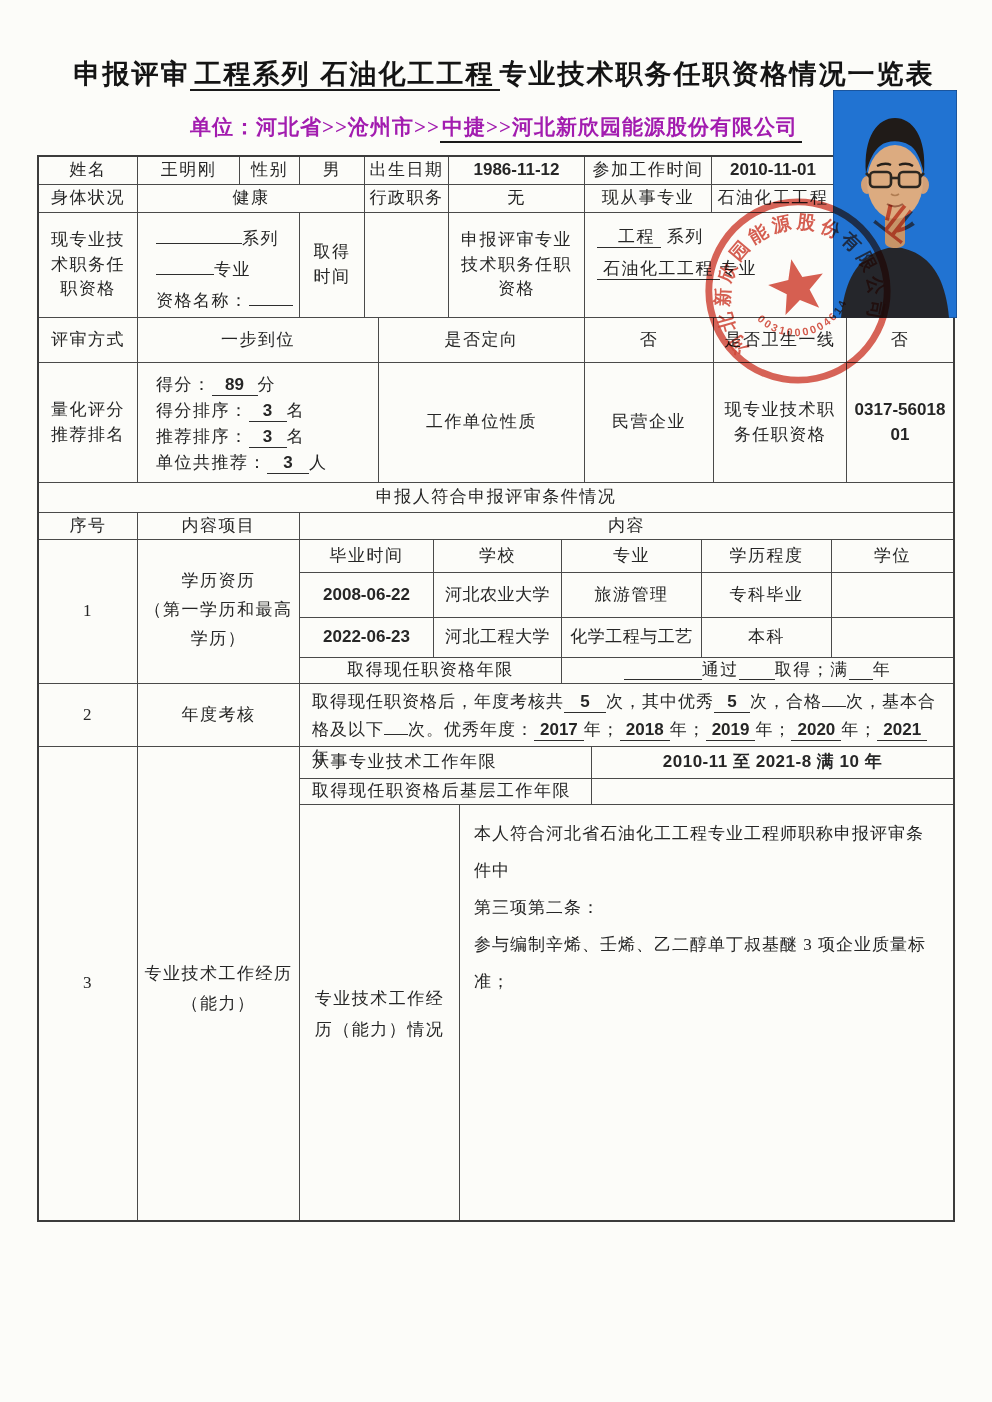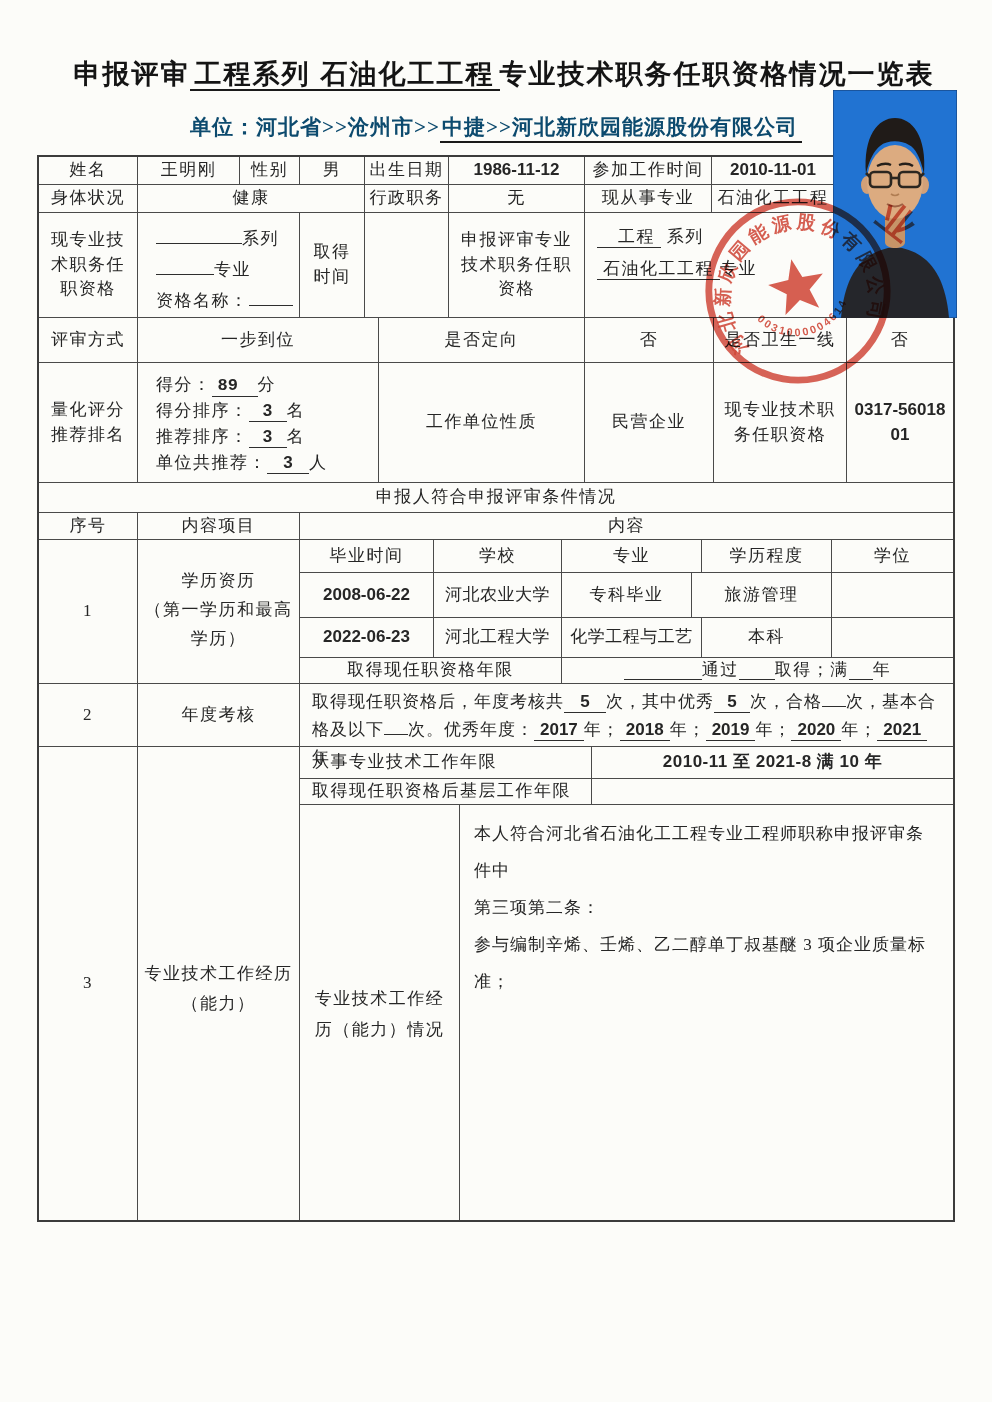--- a/index.html
+++ b/index.html
@@ -6,21 +6,21 @@
   body{background:#e8e8e8;}
   .sheet{
     position:relative;width:992px;height:1402px;background:#fcfcf9;
     font-family:"Liberation Serif","DejaVu Serif",serif;color:#262626;
     overflow:hidden;margin:0 auto;
   }
   .title{position:absolute;top:56px;left:8px;width:100%;text-align:center;
     font-size:27px;font-weight:700;letter-spacing:2px;color:#141414;}
   .tu{border-bottom:2.5px solid #1a1a1a;padding:0 5px;}
   .subtitle{position:absolute;top:113px;left:0;width:100%;text-align:center;
-    font-size:21px;font-weight:700;letter-spacing:1px;color:#0c4a6e;}
+    font-size:21px;font-weight:700;letter-spacing:1px;color:#a21caf;}
   .su{border-bottom:2px solid #1a1a1a;padding:0 4px 2px 2px;}
 
   .tbl{position:absolute;left:37px;top:155px;width:918px;height:1067px;
     border:2px solid #3c3c3c;box-sizing:border-box;font-size:17px;}
   .row{display:flex;border-bottom:1px solid #4a4a4a;box-sizing:border-box;}
   .row.nb{border-bottom:none;}
   .c{border-right:1px solid #4a4a4a;box-sizing:border-box;display:flex;
      align-items:center;justify-content:center;text-align:center;
      letter-spacing:1.5px;line-height:1.45;}
   .c.nr{border-right:none;}
@@ -101,21 +101,21 @@
       <div class="c" style="width:241px;">一步到位</div>
       <div class="c" style="width:206px;">是否定向</div>
       <div class="c" style="width:129px;">否</div>
       <div class="c" style="width:133px;">是否卫生一线</div>
       <div class="c nr fill">否</div>
     </div>
 
     <div class="row" style="height:120px;">
       <div class="c" style="width:99px;padding:0 10px;">量化评分推荐排名</div>
       <div class="c left blk" style="width:241px;padding:9px 0 0 18px;line-height:26px;">
-        <div><span>得分：</span><span class="u num" style="min-width:34px;text-align:left;font-family:Liberation Mono, monospace;">89</span><span>分</span></div>
+        <div><span>得分：</span><span class="u num" style="min-width:34px;text-align:center;">89</span><span>分</span></div>
         <div><span>得分排序：</span><span class="u num" style="min-width:26px;text-align:center;">3</span><span>名</span></div>
         <div><span>推荐排序：</span><span class="u num" style="min-width:26px;text-align:center;">3</span><span>名</span></div>
         <div><span>单位共推荐：</span><span class="u num" style="min-width:30px;text-align:center;">3</span><span>人</span></div>
       </div>
       <div class="c" style="width:206px;">工作单位性质</div>
       <div class="c" style="width:129px;">民营企业</div>
       <div class="c" style="width:133px;padding:0 8px;">现专业技术职务任职资格</div>
       <div class="c nr fill num" style="word-break:break-all;padding:0 6px;">0317-5601801</div>
     </div>
 
@@ -140,22 +140,22 @@
         <div class="srow" style="height:33px;">
           <div class="c" style="width:134px;">毕业时间</div>
           <div class="c" style="width:128px;">学校</div>
           <div class="c" style="width:140px;">专业</div>
           <div class="c" style="width:130px;">学历程度</div>
           <div class="c nr fill">学位</div>
         </div>
         <div class="srow" style="height:46px;">
           <div class="c num" style="width:134px;">2008-06-22</div>
           <div class="c" style="width:128px;letter-spacing:0.5px;">河北农业大学</div>
+          <div class="c" style="width:140px;">旅游管理</div>
           <div class="c" style="width:130px;">专科毕业</div>
-          <div class="c" style="width:140px;">旅游管理</div>
           <div class="c nr fill"></div>
         </div>
         <div class="srow" style="height:40px;">
           <div class="c num" style="width:134px;">2022-06-23</div>
           <div class="c" style="width:128px;letter-spacing:0.5px;">河北工程大学</div>
           <div class="c" style="width:140px;letter-spacing:0.5px;">化学工程与工艺</div>
           <div class="c" style="width:130px;text-align:center;">本科</div>
           <div class="c nr fill"></div>
         </div>
         <div class="srow nb" style="height:25px;">

